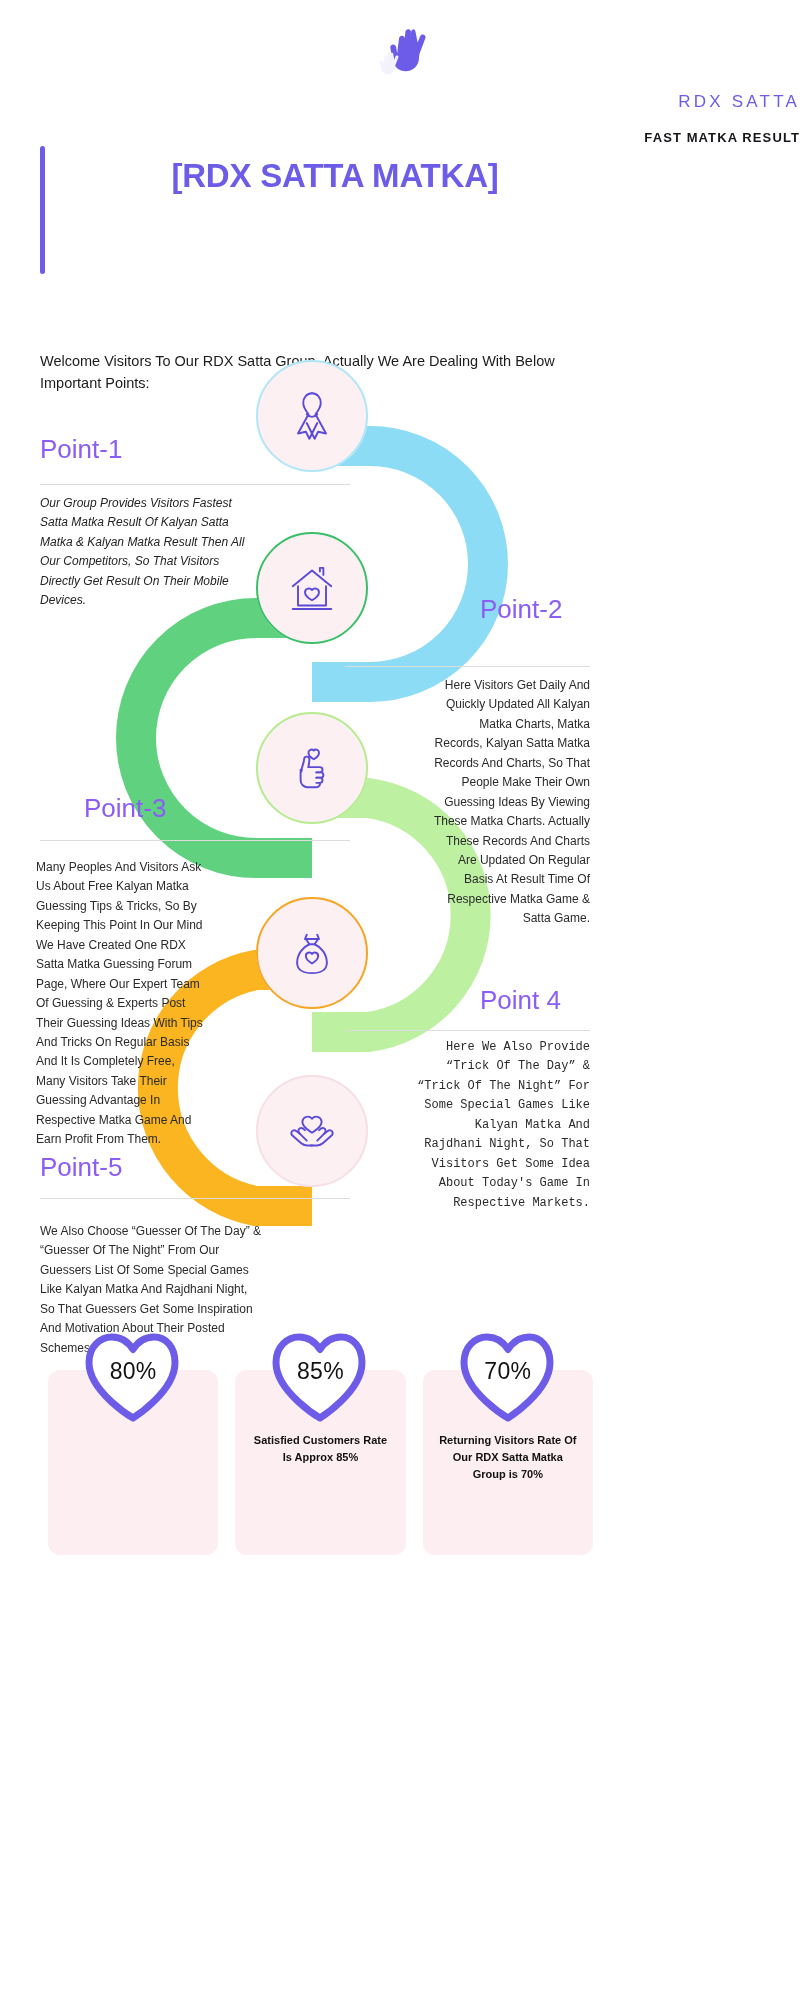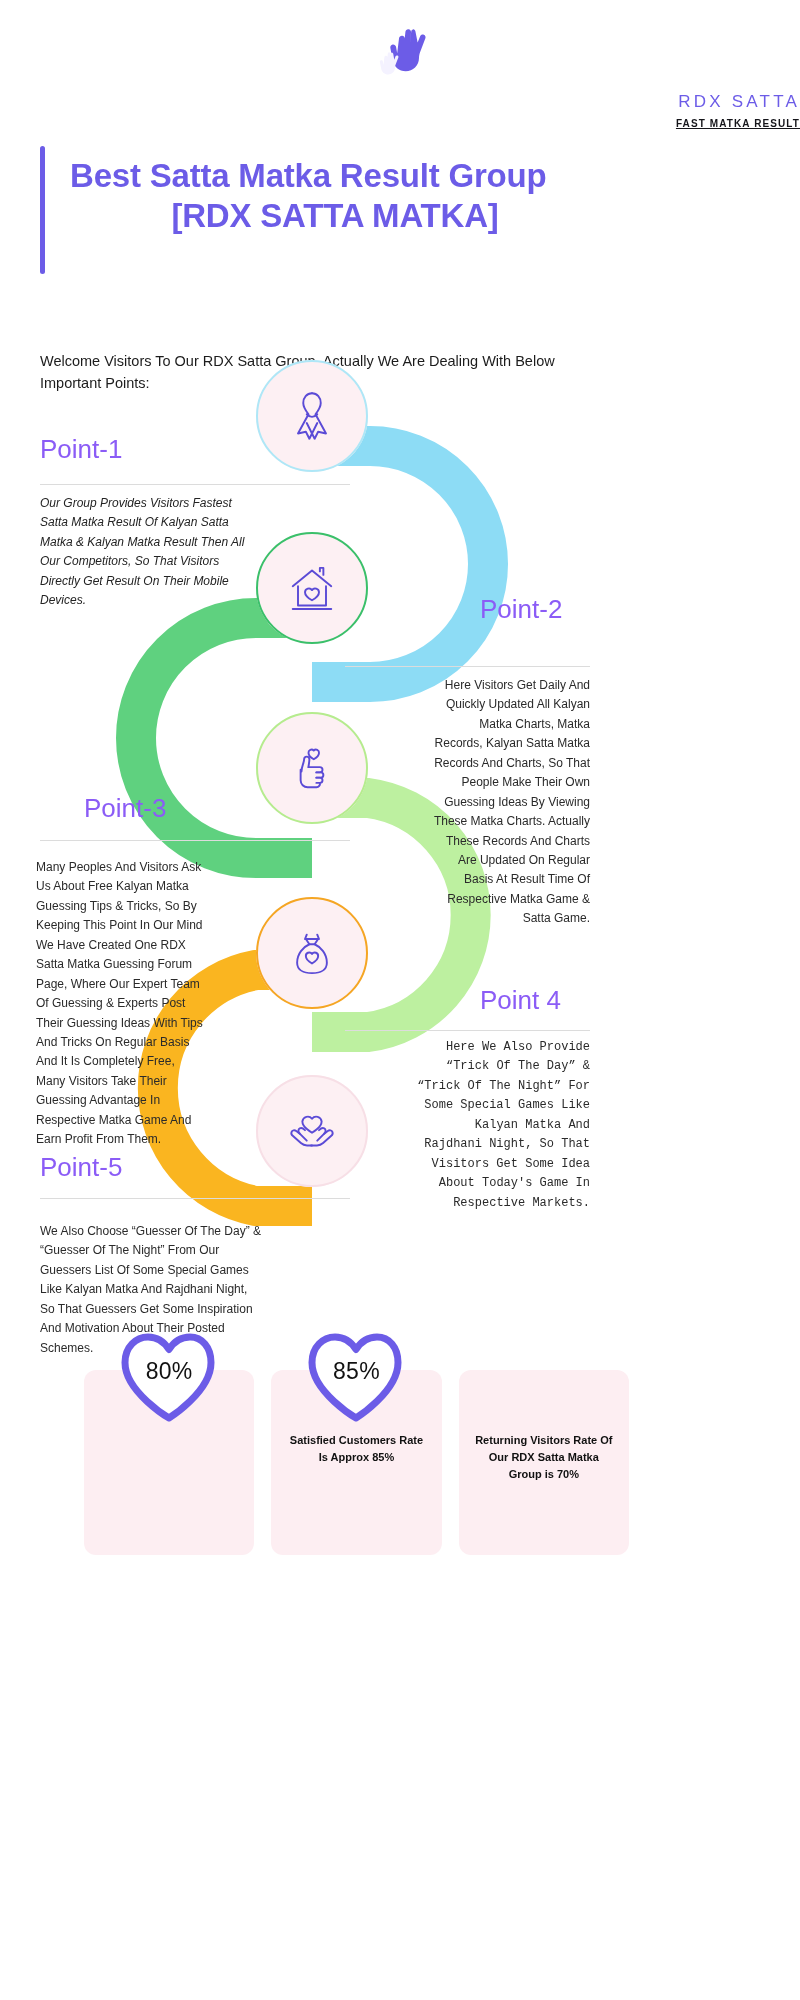--- a/index.html
+++ b/index.html
@@ -12,22 +12,22 @@
   .page { position:absolute; left:0; top:0; width:800px; height:2000px; background:#fff; }
 
   
   .logo-wrap { position:absolute; left:0; top:24px; width:800px; text-align:right; }
   .logo-mark { width:62px; height:62px; margin:0 auto; display:block; }
   .logo-name {
     margin-top:6px; font-size:17px; letter-spacing:3.2px;
     color:#6c5ce7; font-weight:400;
   }
   .logo-tag {
-    margin-top:6px; font-size:10px; letter-spacing:1.1px;
-    font-weight:700; color:#15151a;text-decoration:underline;
+    margin-top:18px; font-size:13px; letter-spacing:1.1px;
+    font-weight:700; color:#15151a;
   }
 
   
   .title-block { position:absolute; left:40px; top:146px; width:600px; padding-left:30px; }
   .title-bar { position:absolute; left:0; top:0; width:5px; height:128px; background:#6c5ce7; border-radius:3px; }
   .title-text {
     font-size:33px; line-height:1.22; font-weight:700; color:#6c5ce7;
     letter-spacing:-0.2px; padding-top:10px;
   }
   .title-l2 { display:block; text-align:center; padding-right:40px; }
@@ -83,21 +83,21 @@
   .ptext.italic { font-style:italic; color:#232323; }
   .ptext.right { text-align:right; }
 
   #ptext1 { left:40px; top:494px; width:210px; }
   #ptext2 { left:428px; top:676px; width:162px; }
   #ptext3 { left:36px; top:858px; width:170px; }
   #ptext4 { left:410px; top:1038px; width:180px;font-family:Liberation Mono, monospace; }
   #ptext5 { left:40px; top:1222px; width:225px; }
 
   
-  .stats { position:absolute; left:48px; top:1370px; width:545px; height:200px; display:flex; gap:17px;margin-left:36px; }
+  .stats { position:absolute; left:48px; top:1370px; width:545px; height:200px; display:flex; gap:17px; }
   .stat-card {
     position:relative; width:171px; height:185px;
     background:#fdeef2; border-radius:12px;
     padding-top:62px; text-align:center;
   }
   .heart-badge {
     position:absolute; left:50%; top:-42px; transform:translateX(-50%);
     width:104px; height:96px;
   }
   .heart-badge svg { width:104px; height:96px; display:block; }
@@ -125,21 +125,20 @@
         <path d="M23.2 29.6c.8-.2 1.6.4 1.8 1.2l1.1 6.1 1.3-3.5c.3-.8 1.2-1.2 2-.9.8.3 1.2 1.2.9 2l-2.8 7.4c-.2.5-.6 2.1-.6 3.1 0 4-3.2 7.2-7.2 7.2-3.6 0-6.5-2.6-7.1-6l-1.4-6.9c-.2-.9.4-1.7 1.3-1.8.9-.2 1.7.4 1.8 1.3l.6 3.6 1-8.2c.1-.9.9-1.5 1.7-1.4.9.1 1.5.9 1.4 1.7l-.7 5.8 1.1-9.6c.1-.9.9-1.5 1.7-1.4.9.1 1.5.9 1.4 1.7l-.7 6.9.8-7.4c.1-.7.5-1.2 1.6-1.2z"></path>
       </g>
     </svg>
     <div class="logo-name">RDX SATTA</div>
     <div class="logo-tag">FAST MATKA RESULT</div>
   </div>
 
   <div class="title-block">
     <div class="title-bar"></div>
     <div class="title-text">
-      <span>Best Satta Matka Result Group</span>
       <span class="title-l2">[RDX SATTA MATKA]</span>
     </div>
   </div>
 
   <div class="intro">Welcome Visitors To Our RDX Satta Group, Actually We Are Dealing With Below Important Points:</div>
 
   <svg class="timeline-svg" viewBox="0 0 800 1290">
 
     <path d="M312,116 L370,116 A 118 118 0 0 1 370,352 L312,352" fill="none" stroke="#8ddcf5" stroke-width="40" stroke-linecap="butt"></path>
 
@@ -241,18 +240,24 @@
       <div class="heart-badge">
         <svg viewBox="0 0 104 96">
           <path d="M52 90C52 90 8 64 8 34.5 8 19 19 9 31 9c8 0 16 4.5 21 12.5C57 13.5 65 9 73 9c12 0 21 10 21 25.5C94 64 52 90 52 90z" fill="#ffffff" stroke="#6c5ce7" stroke-width="7" stroke-linejoin="round"></path>
         </svg>
         <div class="heart-pct">85%</div>
       </div>
       <div class="stat-caption">Satisfied Customers Rate Is Approx 85%</div>
     </div>
 
     <div class="stat-card">
+      <div class="heart-badge">
+        <svg viewBox="0 0 104 96">
+          <path d="M52 90C52 90 8 64 8 34.5 8 19 19 9 31 9c8 0 16 4.5 21 12.5C57 13.5 65 9 73 9c12 0 21 10 21 25.5C94 64 52 90 52 90z" fill="#ffffff" stroke="#6c5ce7" stroke-width="7" stroke-linejoin="round"></path>
+        </svg>
+        <div class="heart-pct">70%</div>
+      </div>
       <div class="stat-caption">Returning Visitors Rate Of Our RDX Satta Matka Group is 70%</div>
     </div>
 
   </div>
 
 </div>
 
 </body></html>

